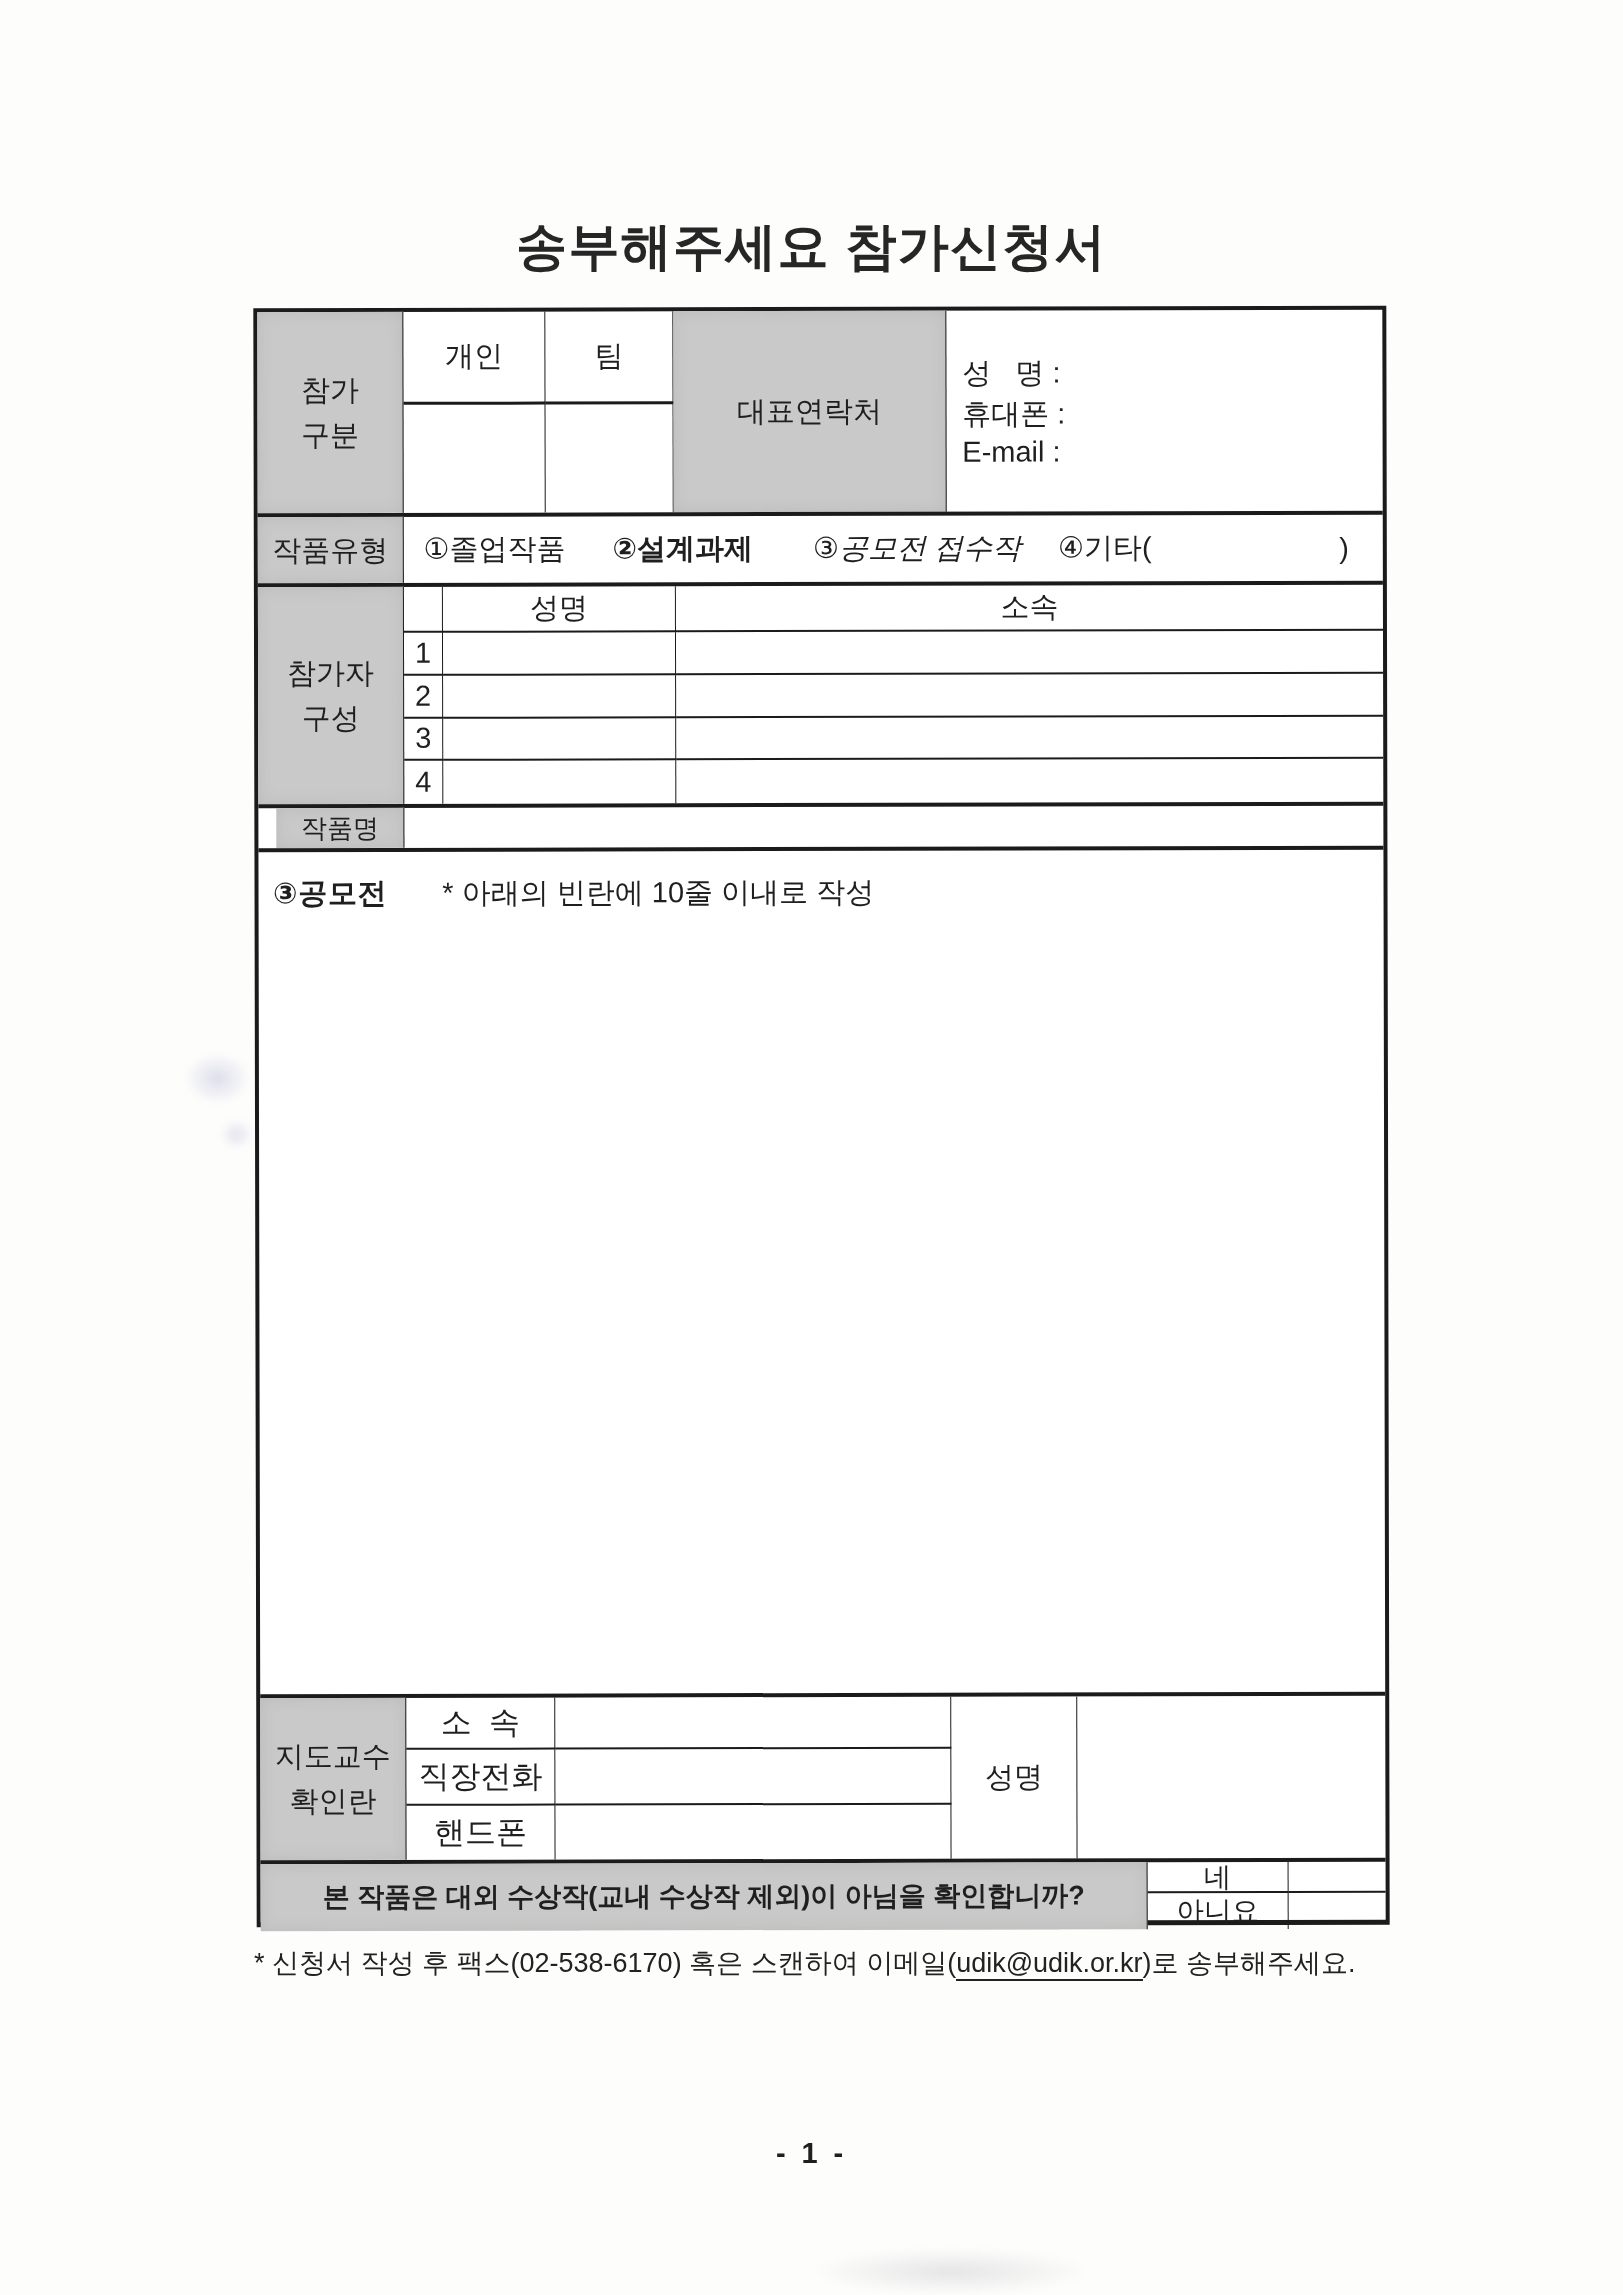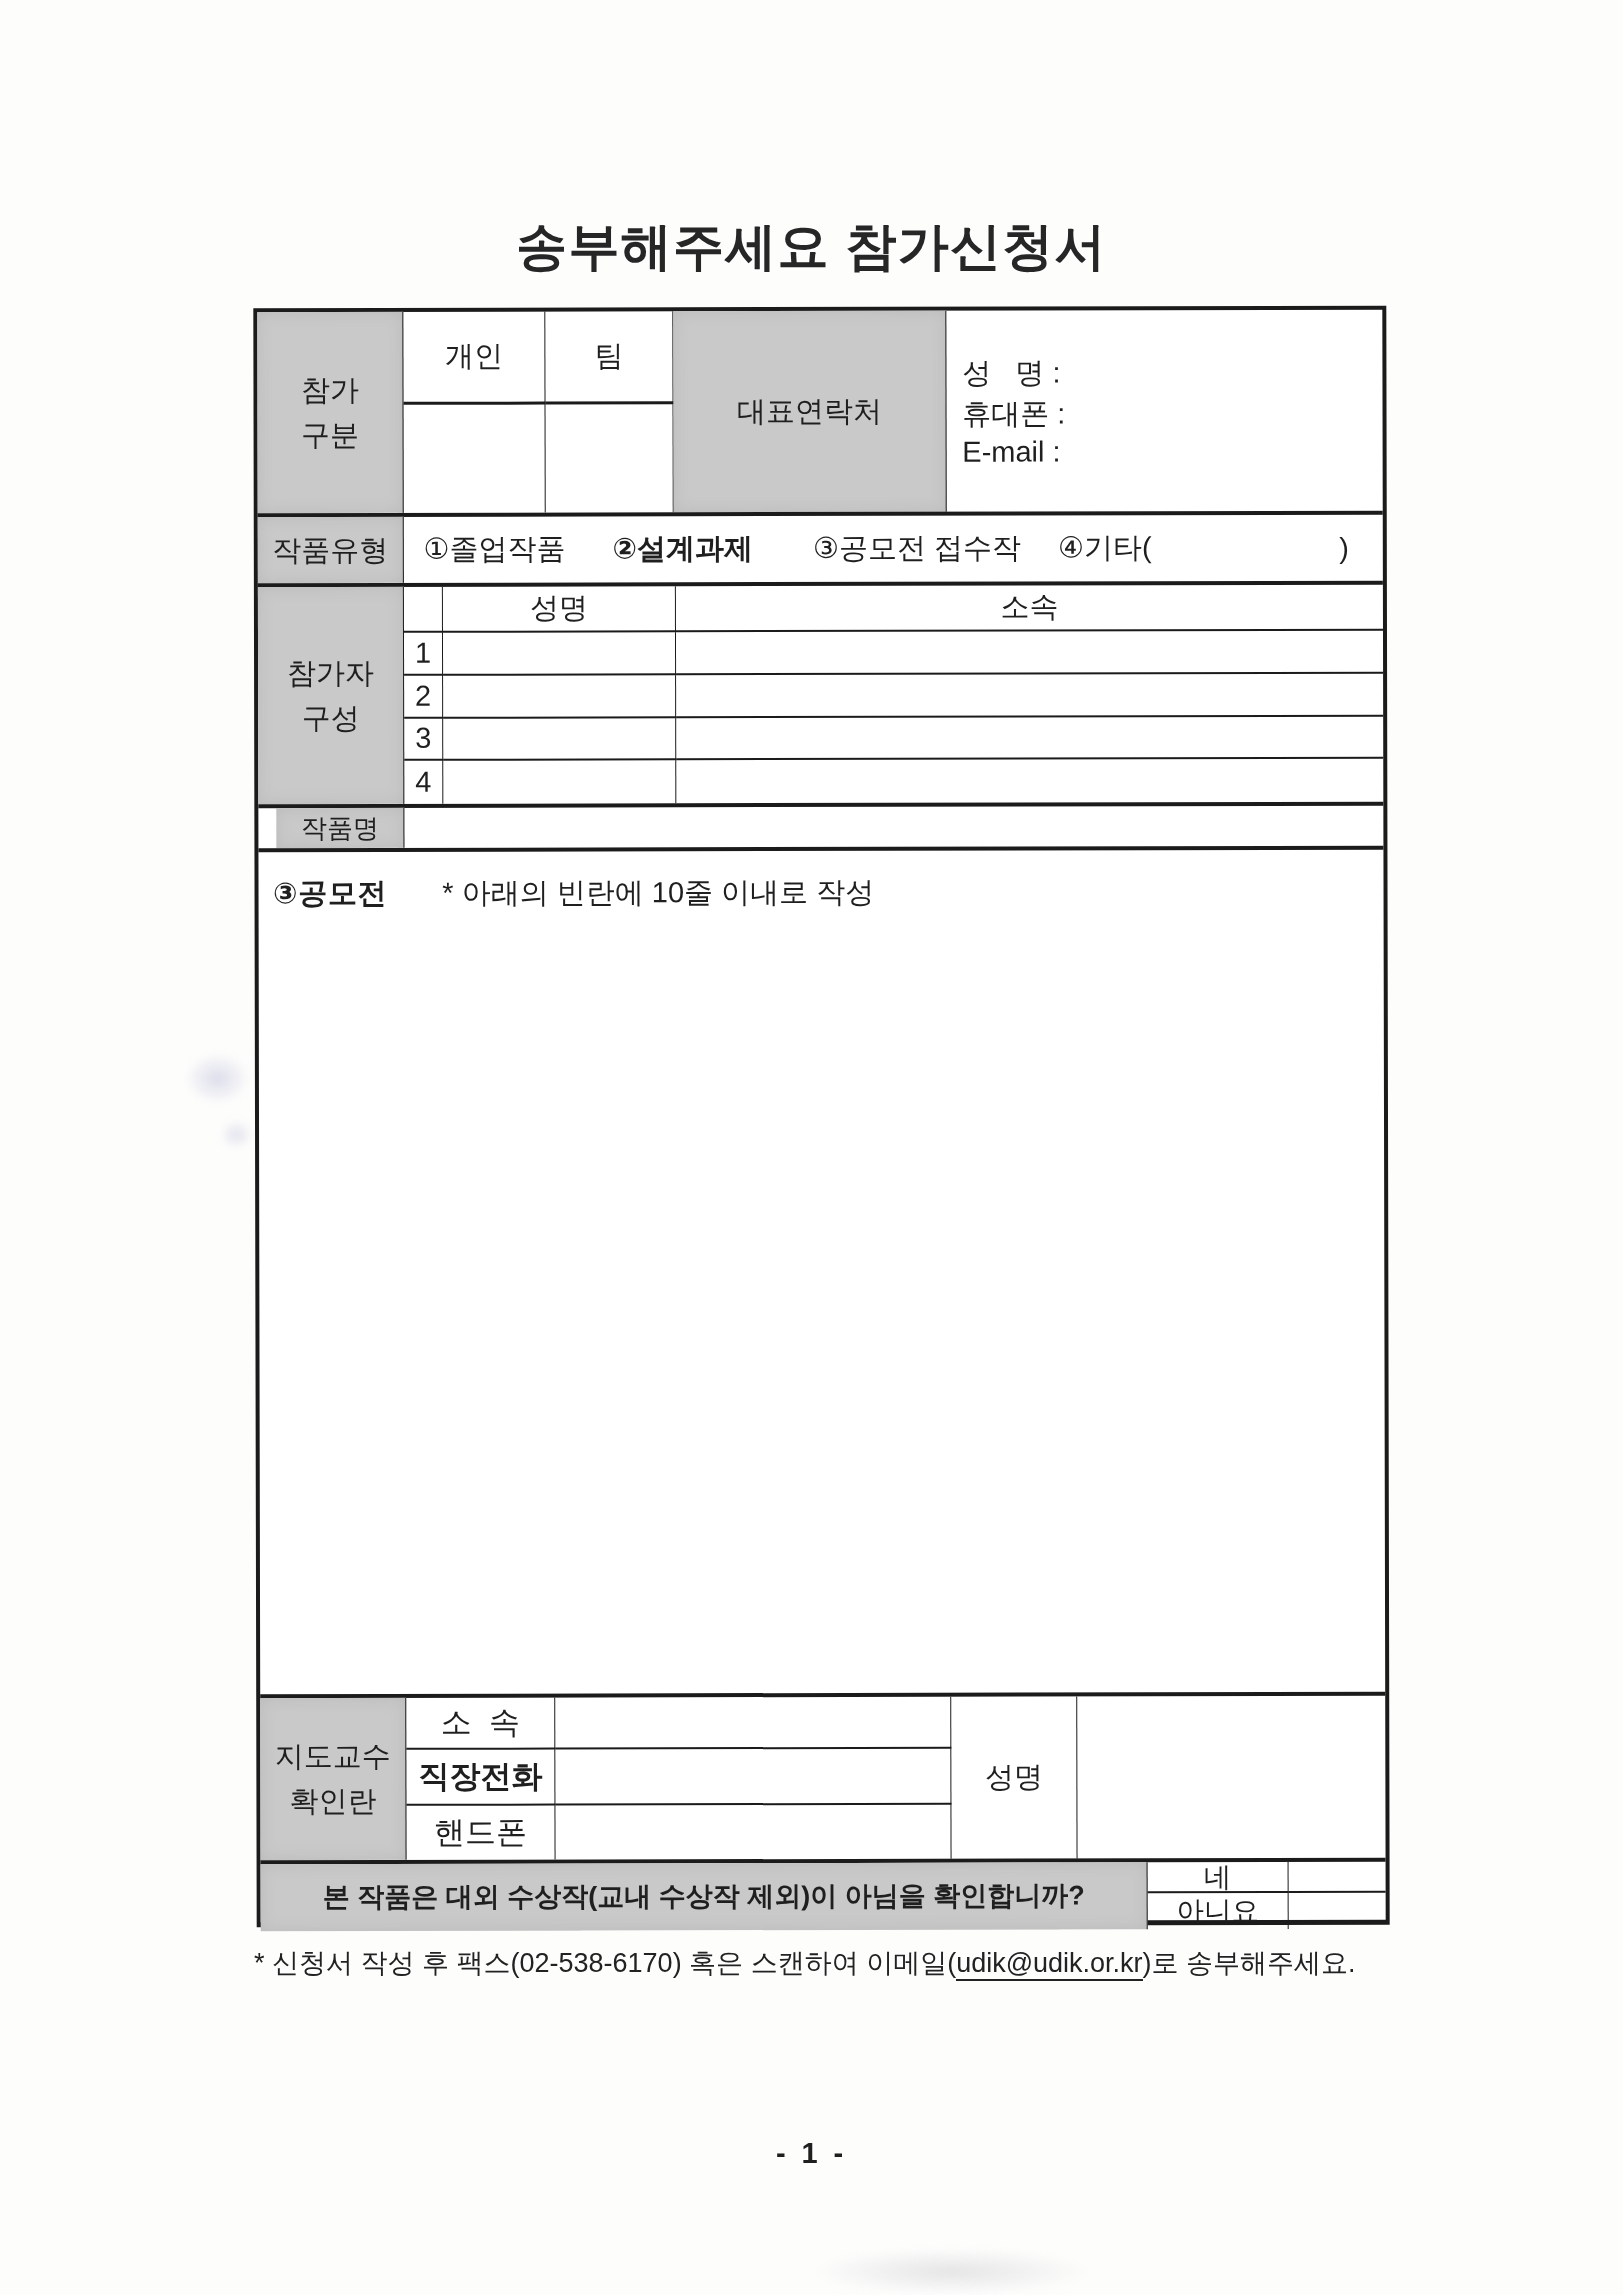--- a/index.html
+++ b/index.html
@@ -58,21 +58,21 @@
     grid-column:5;grid-row:1/3;
     display:flex;flex-direction:column;justify-content:center;
     padding-left:15.7px;gap:1px;font-size:29px;
   }
   .contact-line{white-space:pre;}
   
   .sec2{display:grid;grid-template-columns:146px 1fr;height:66px;}
   .sec2 .glabel{border-right:1.3px solid var(--bd);}
   .opts{display:flex;align-items:center;font-size:29px;padding:0 34px 0 19.6px;white-space:pre;}
   .opt1{margin-left:47px;font-weight:bold;}
-  .opt2{margin-left:60px;}
+  .opt2{margin-left:60px;font-style:italic;}
   .opt3{margin-left:37px;}
   .opt-spacer{flex:1;}
   
   .sec3{display:grid;grid-template-columns:146px 39px 233px 1fr;grid-template-rows:46px repeat(4,1fr);height:217px;}
   .sec3 .glabel{grid-row:1/6;border-right:1.3px solid var(--bd);}
   .sec3 .hdr{font-size:29px;}
   .sec3 .num{font-size:29px;}
   
   .sec4{display:grid;grid-template-columns:146px 1fr;height:40px;}
   .sec4 .glabel{border-right:1.3px solid var(--bd);font-size:26px;margin-left:18px;}
@@ -213,21 +213,21 @@
       <div class="sum-input"></div>
     </div>
 
     <div class="sec sec6">
       <div class="gcell glabel">
         <span class="txt">지도교수</span>
         <span class="txt">확인란</span>
       </div>
       <div class="c flabel br2 bb4 txt" style="grid-column:2;grid-row:1;">소&nbsp;&nbsp;속</div>
       <div class="br2 bb4" style="grid-column:3;grid-row:1;"></div>
-      <div class="c flabel br2 bb4 txt" style="grid-column:2;grid-row:2;font-weight:bold;">직장전화</div>
+      <div class="c flabel br2 bb4 txt" style="grid-column:2;grid-row:2;">직장전화</div>
       <div class="br2 bb4" style="grid-column:3;grid-row:2;"></div>
       <div class="c flabel br2 txt" style="grid-column:2;grid-row:3;">핸드폰</div>
       <div class="br2" style="grid-column:3;grid-row:3;"></div>
       <div class="c adv-name-label">
         <span>성명</span>
       </div>
       <div class="adv-name-input"></div>
     </div>
 
     <div class="sec sec7">

